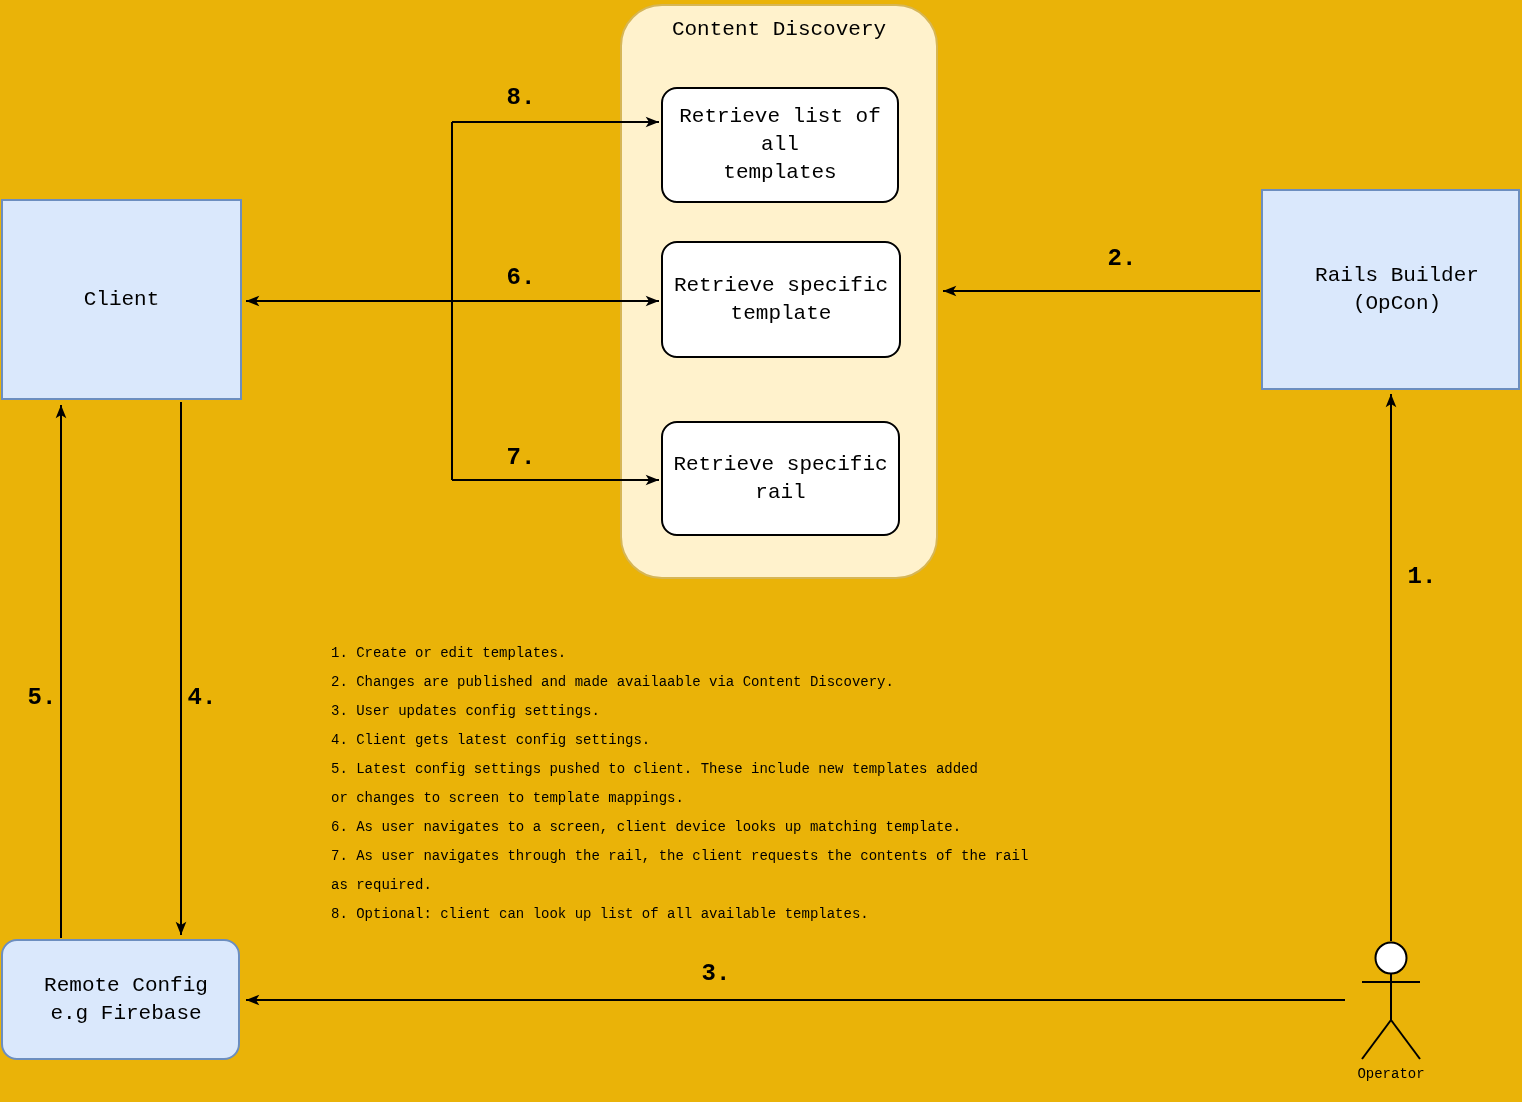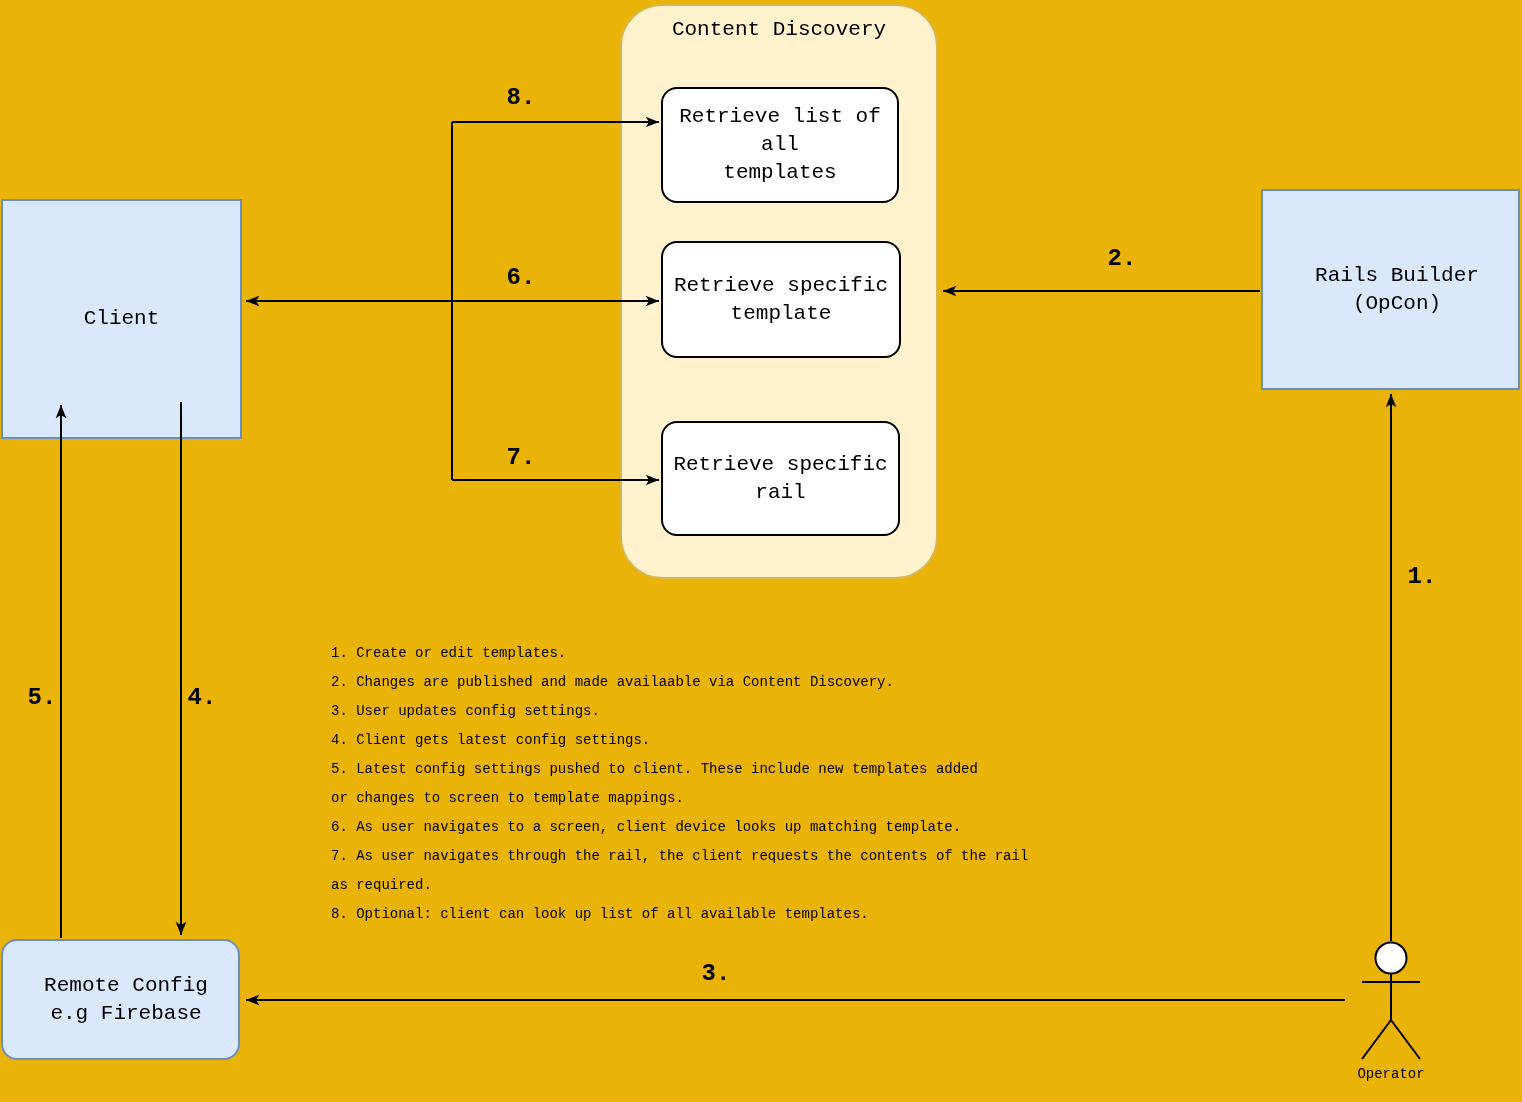--- a/index.html
+++ b/index.html
@@ -62,21 +62,21 @@
     width: 318px; height: 575px;
     background: var(--container-fill, #fff2cc);
     border: 2px solid var(--container-stroke, #d6b656);
     border-radius: 42px;
   }
   #content-discovery .container-title {
     margin-top: 12px;
     text-align: center;
     font-size: 21px;
   }
-  #client        { left: 1px;    top: 199px; width: 241px; height: 240px; }
+  #client        { left: 1px;    top: 199px; width: 241px; height: 201px; }
   #rails-builder { left: 1261px; top: 189px; width: 259px; height: 201px; padding-left: 13px; }
   #remote-config { left: 1px;    top: 939px; width: 239px; height: 121px; border-radius: 16px; padding-left: 11px; }
   #box-retrieve-list     { left: 661px; top: 61px;  width: 238px; height: 116px; margin-top: 26px; }
   #box-retrieve-template { left: 661px; top: 241px; width: 240px; height: 117px; }
   #box-retrieve-rail     { left: 661px; top: 421px; width: 239px; height: 115px; }
 
   .edge-label {
     position: absolute;
     width: 50px;
     text-align: center;

